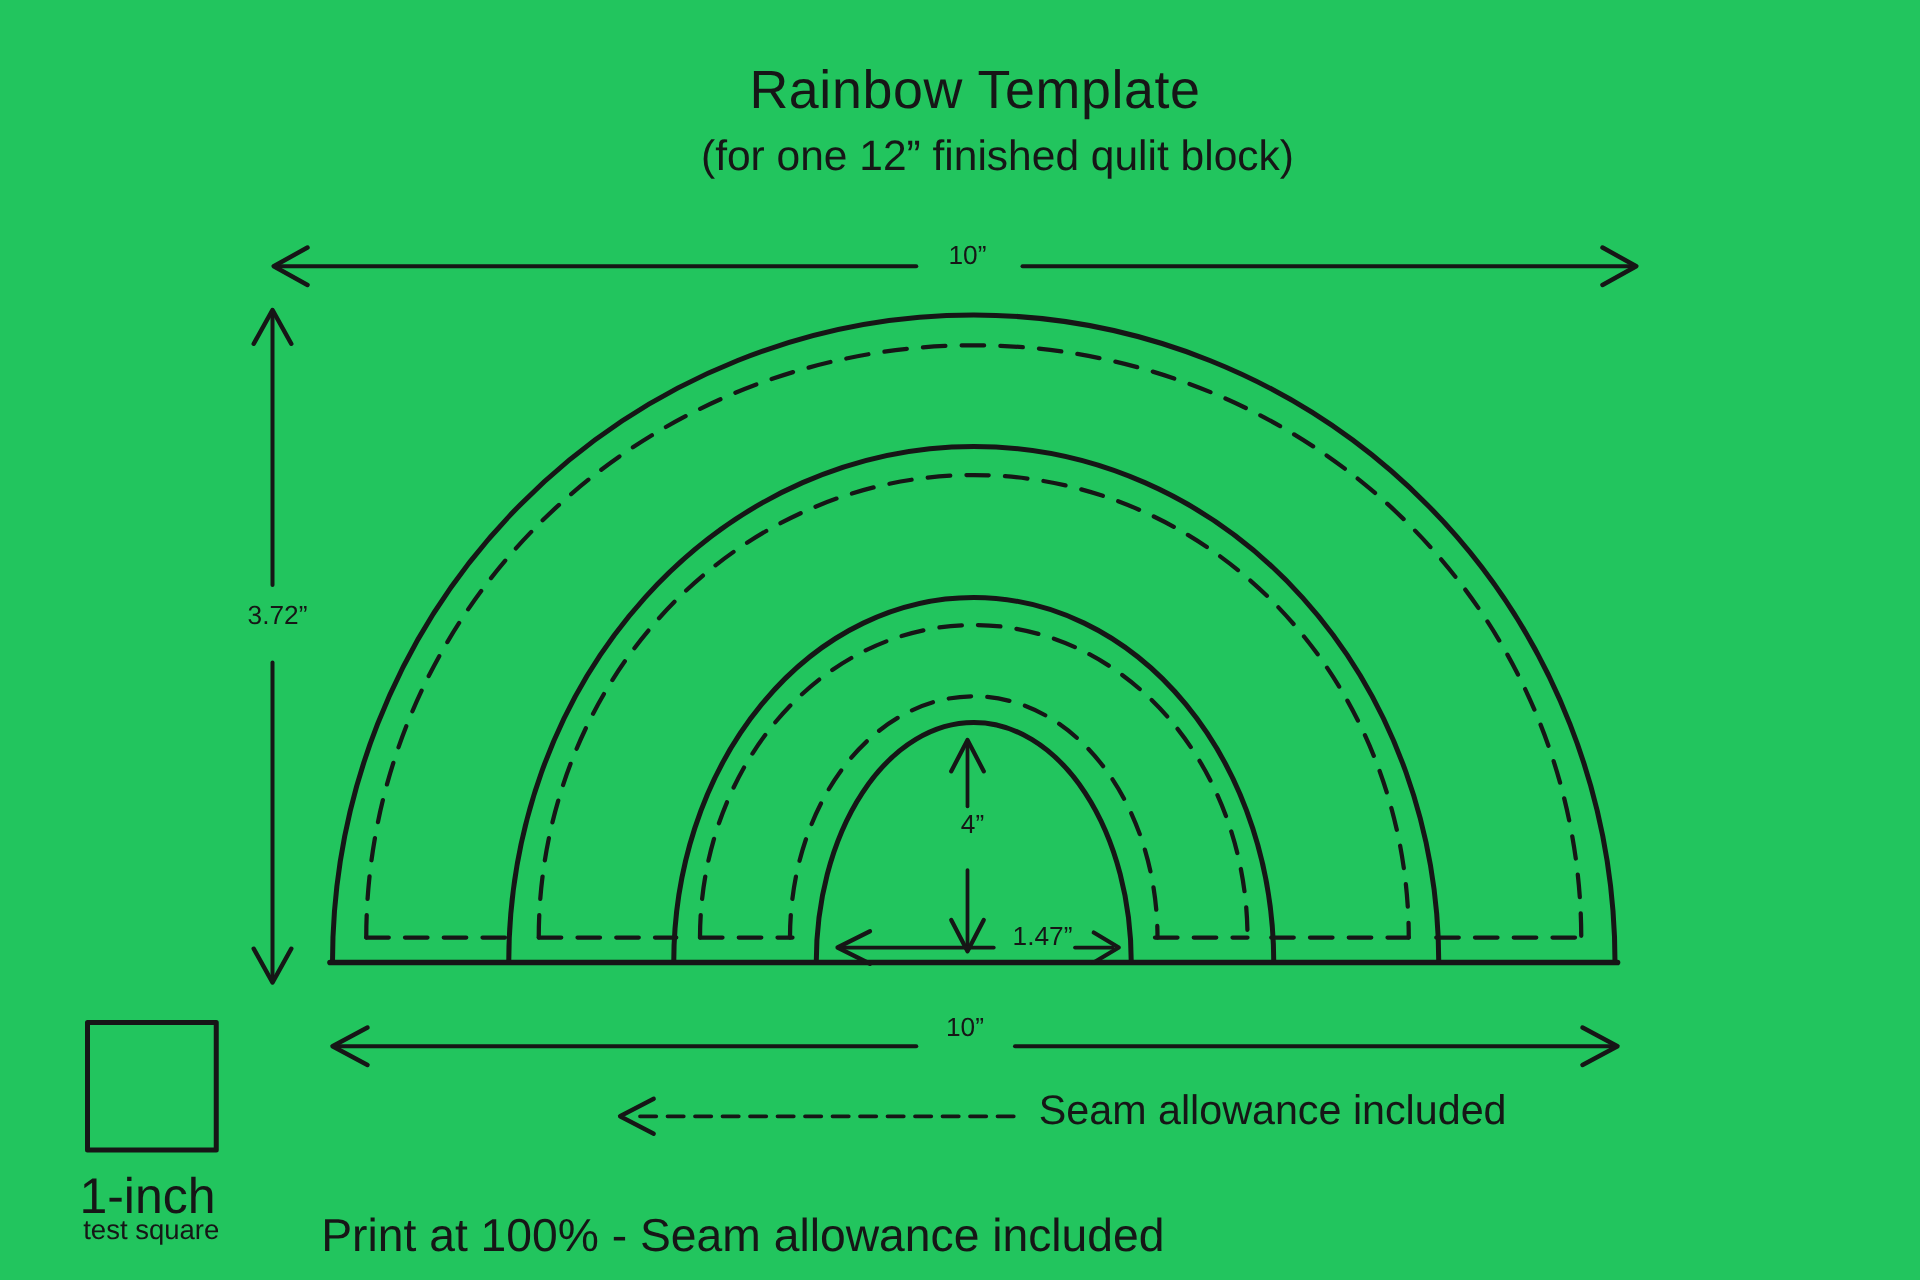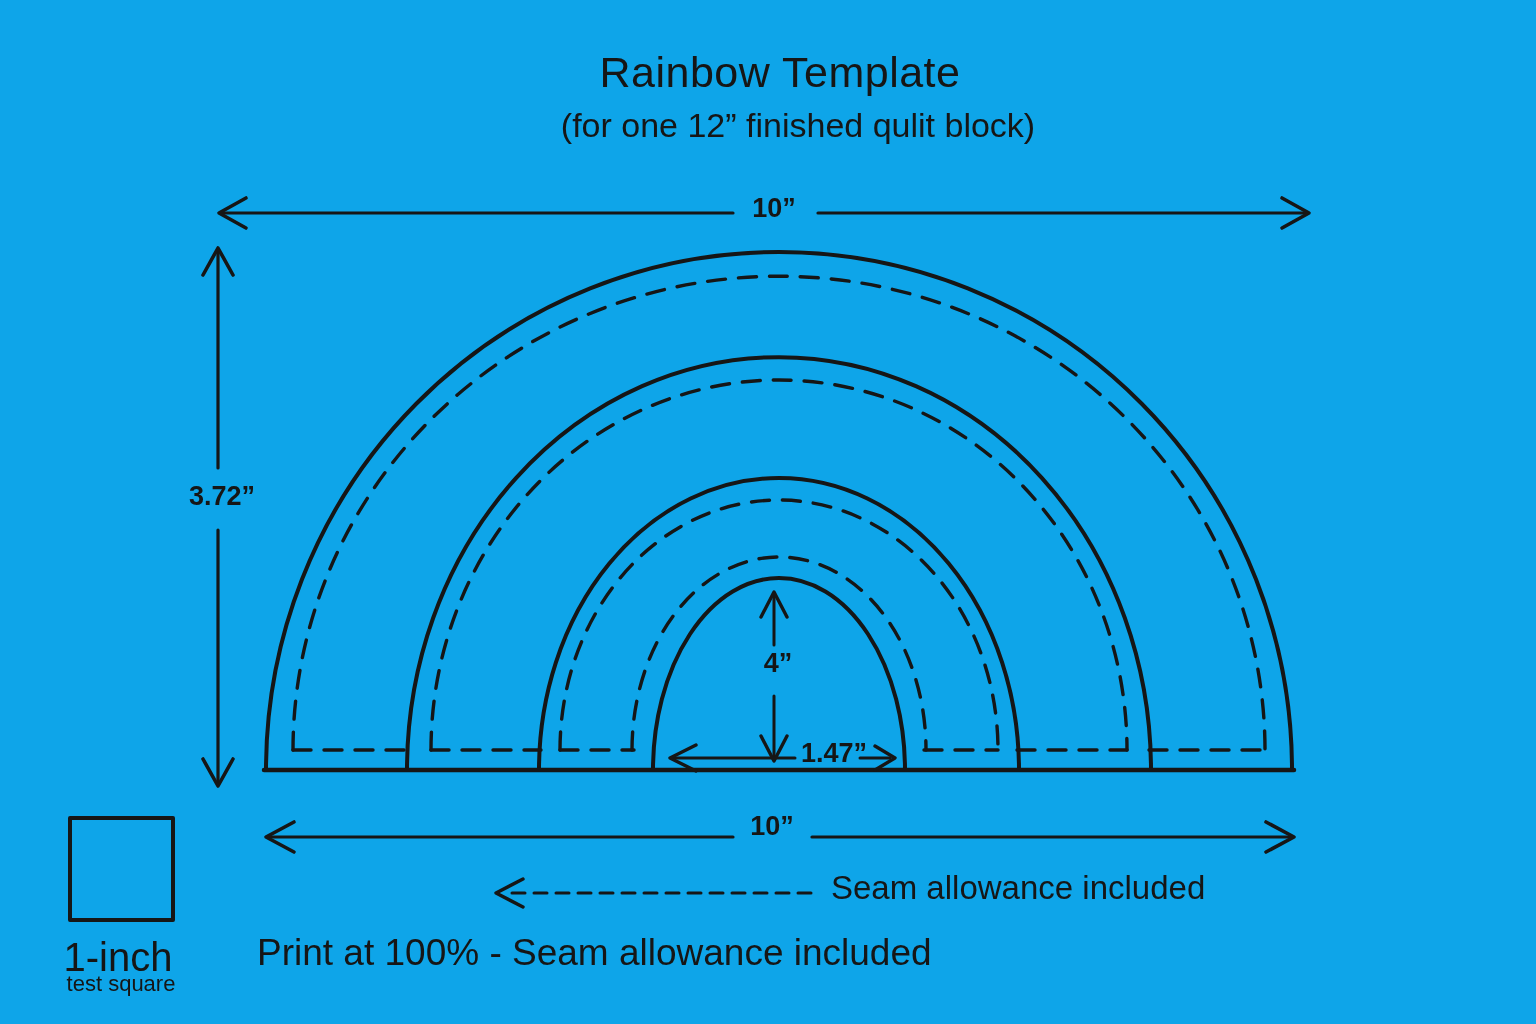--- a/index.html
+++ b/index.html
@@ -1,21 +1,21 @@
 <!DOCTYPE html>
 <html><head>
 <meta charset="utf-8">
 <style>
   * { margin: 0; padding: 0; box-sizing: border-box; }
   html, body { background: #ffffff; }
   .canvas {
     position: relative;
     width: 1536px;
     height: 1024px;
-    background: #0ea5e9;
+    background: #22c55e;
     font-family: "Liberation Sans", sans-serif;
     color: #161616;
     overflow: hidden;
   }
   svg.diagram {
     position: absolute;
     left: 0; top: 0;
     width: 1536px; height: 1024px;
   }
   .label {
@@ -28,30 +28,31 @@
   .title {
     font-size: 43px;
     font-weight: 500;
     letter-spacing: 0.5px;
   }
   .subtitle {
     font-size: 34px;
     font-weight: 400;
   }
   .dim {
-    font-size: 27px;
-    font-weight: 700;
+    font-size: 21px;
+    font-weight: 400;
   }
   .legend-text {
     font-size: 33px;
     font-weight: 400;
   }
   .print-note {
     font-size: 37px;
     font-weight: 400;
+    margin-top: 36px;
   }
   .square-line1 { font-size: 40px; }
   .square-line2 { font-size: 22px; }
 </style>
 </head>
 <body>
 
 <div class="canvas">
 
   <svg class="diagram" viewBox="0 0 1536 1024" fill="none" stroke="#161616" stroke-linecap="round" stroke-linejoin="round">

